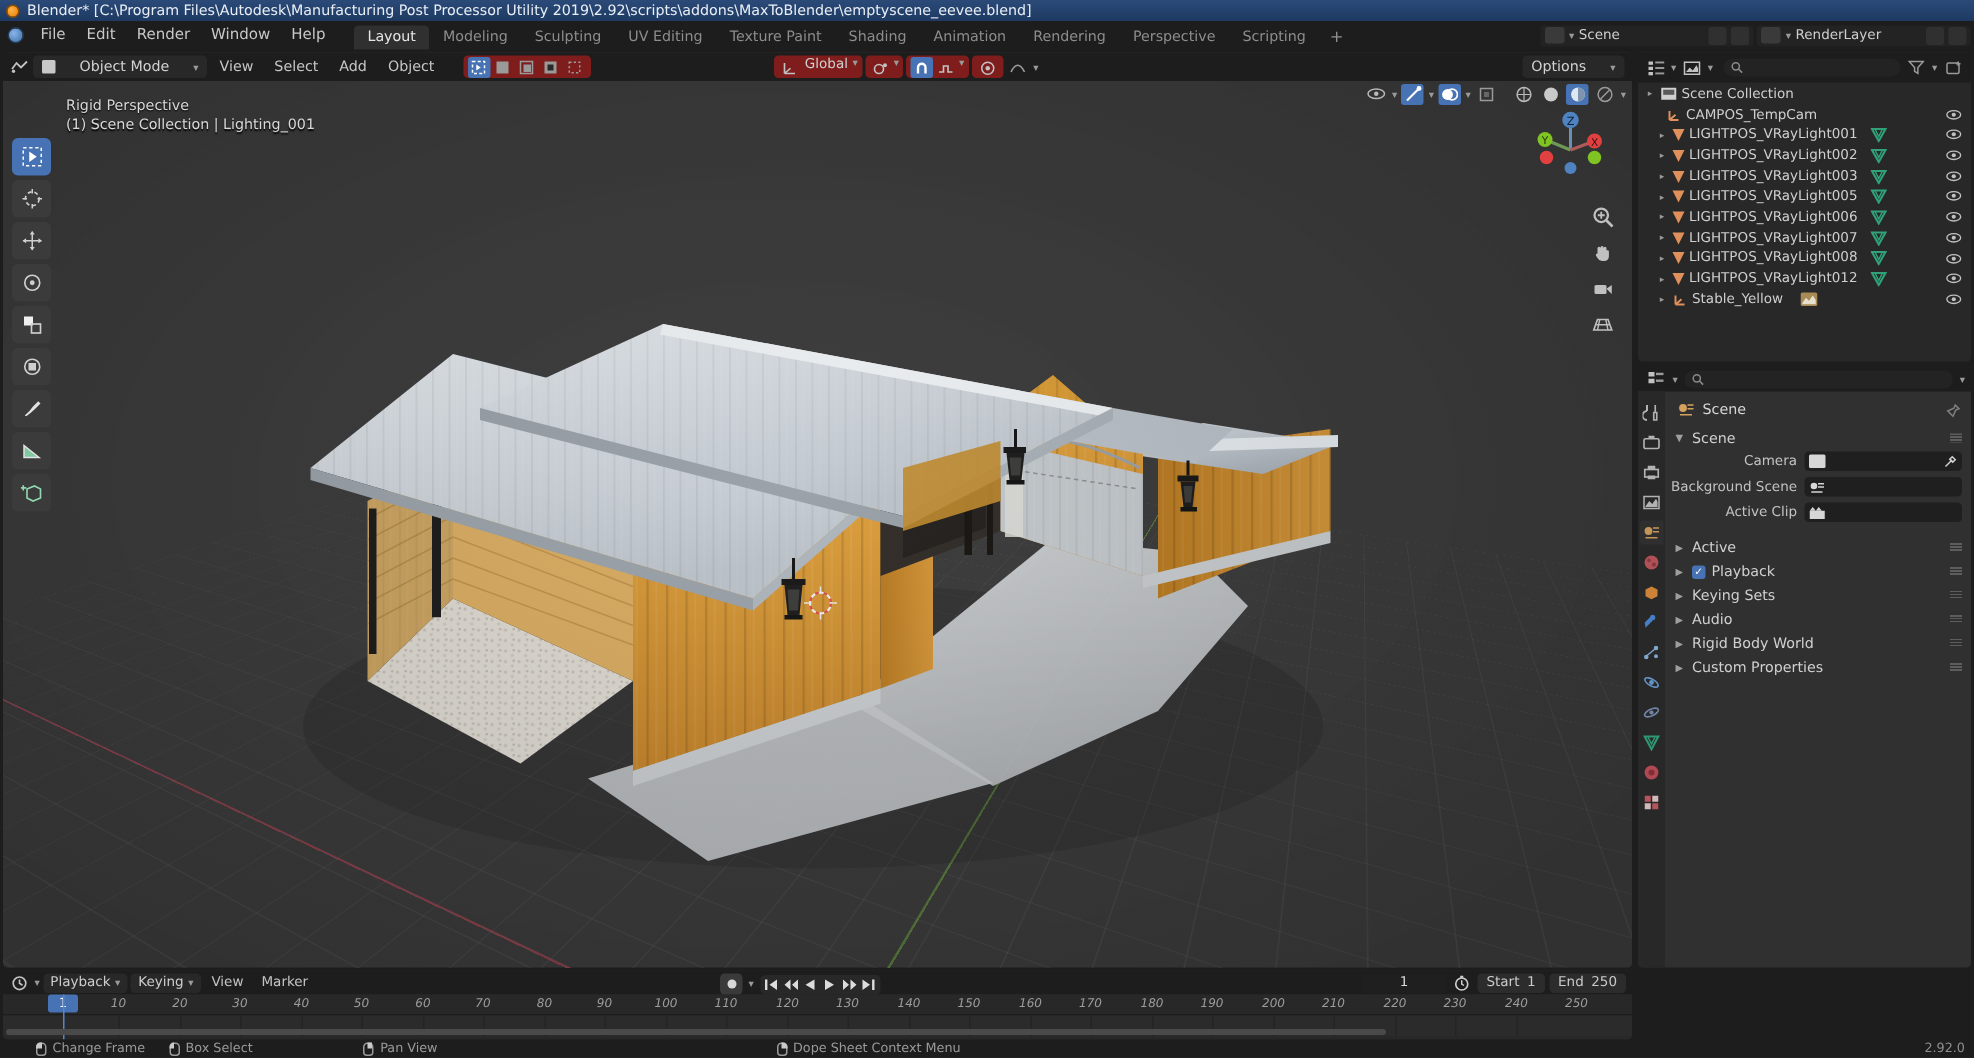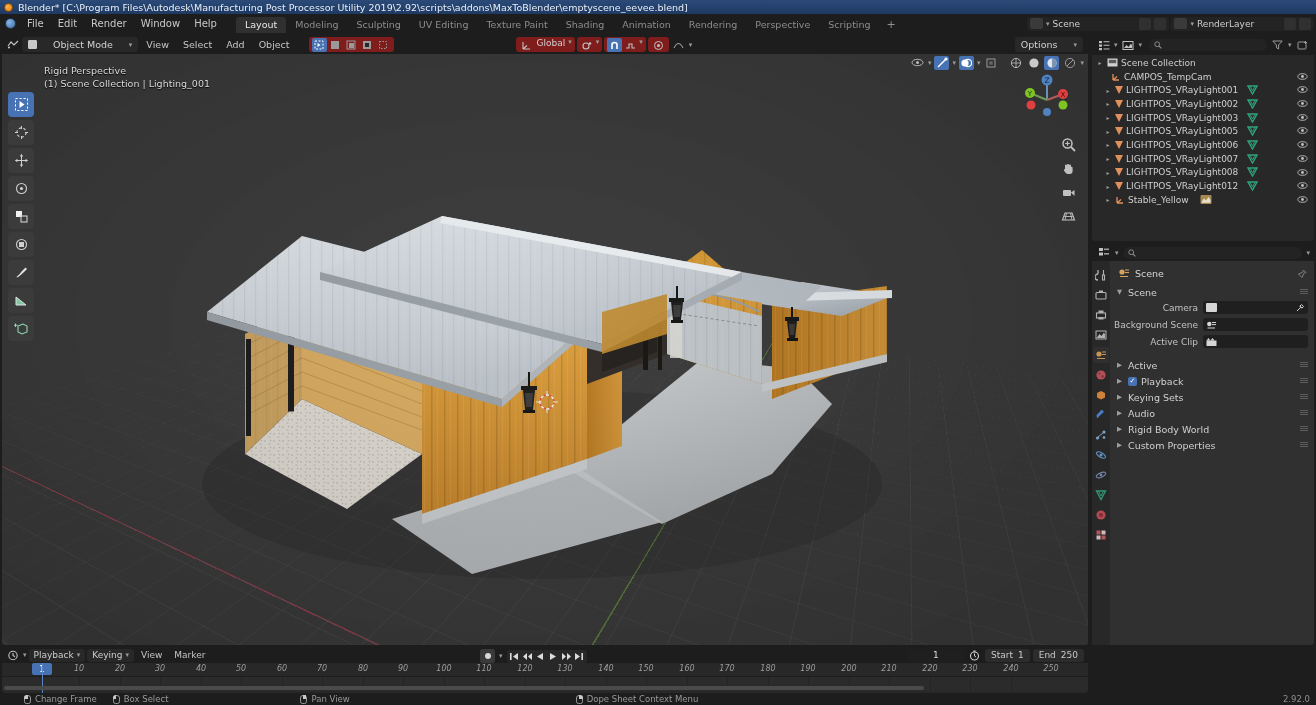--- a/index.html
+++ b/index.html
@@ -1265,21 +1265,21 @@
 
   <div class="statusbar">
     <span class="sb-item">
       <span class="mouse-ico l"></span>
       <span>Change Frame</span>
     </span>
     <span class="sb-item">
       <span class="mouse-ico l"></span>
       <span>Box Select</span>
     </span>
-    <span class="sb-item" style="margin-left:116px">
+    <span class="sb-item" style="margin-left:58px">
       <span class="mouse-ico m"></span>
       <span>Pan View</span>
     </span>
     <span class="sb-item" style="margin-left:210px">
       <span class="mouse-ico r"></span>
       <span>Dope Sheet Context Menu</span>
     </span>
     <span class="sb-ver">2.92.0</span>
   </div>
 

